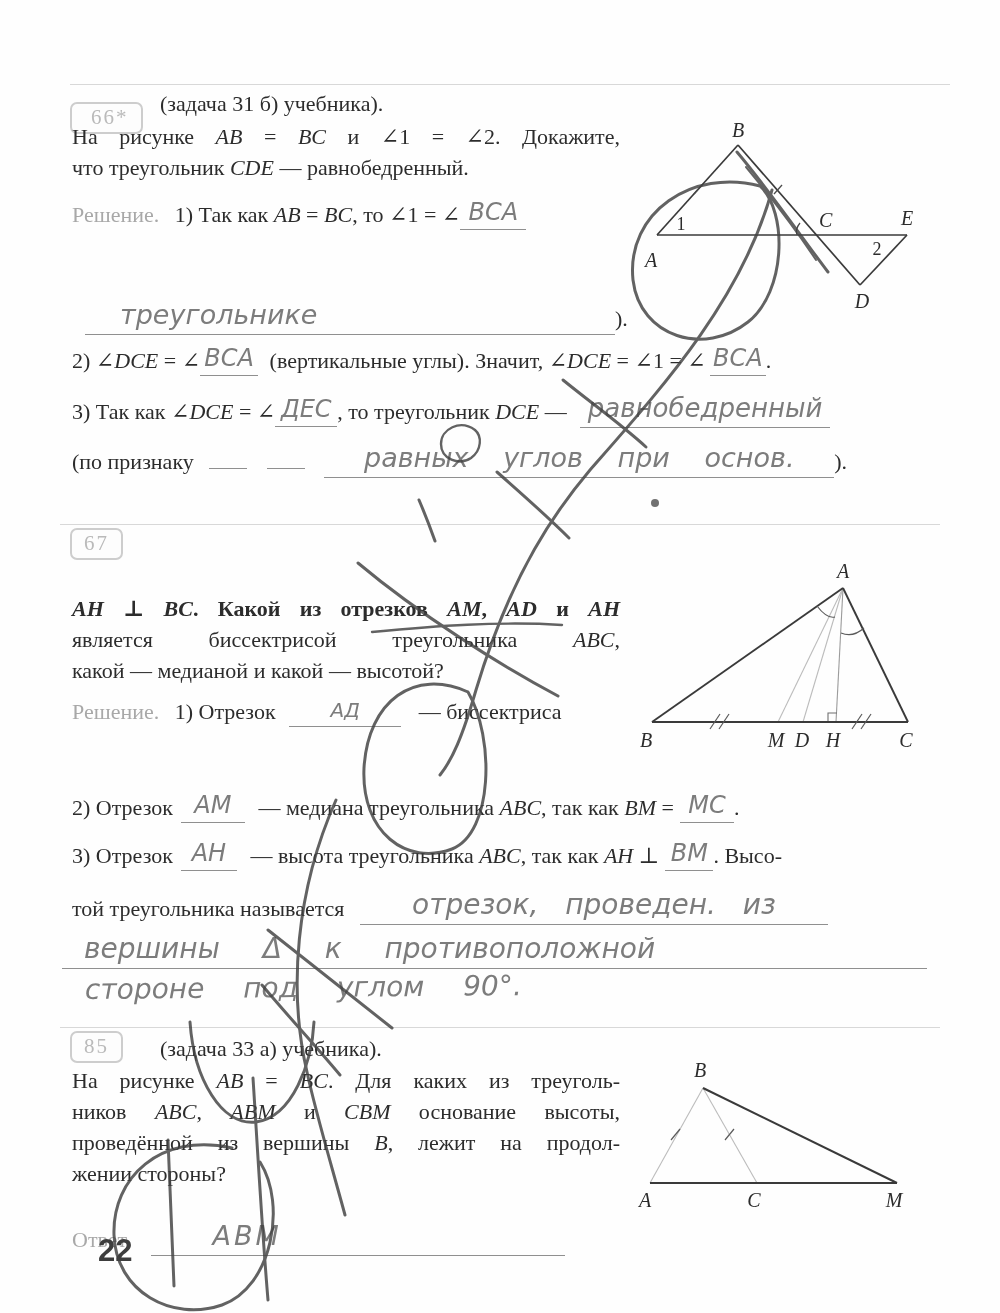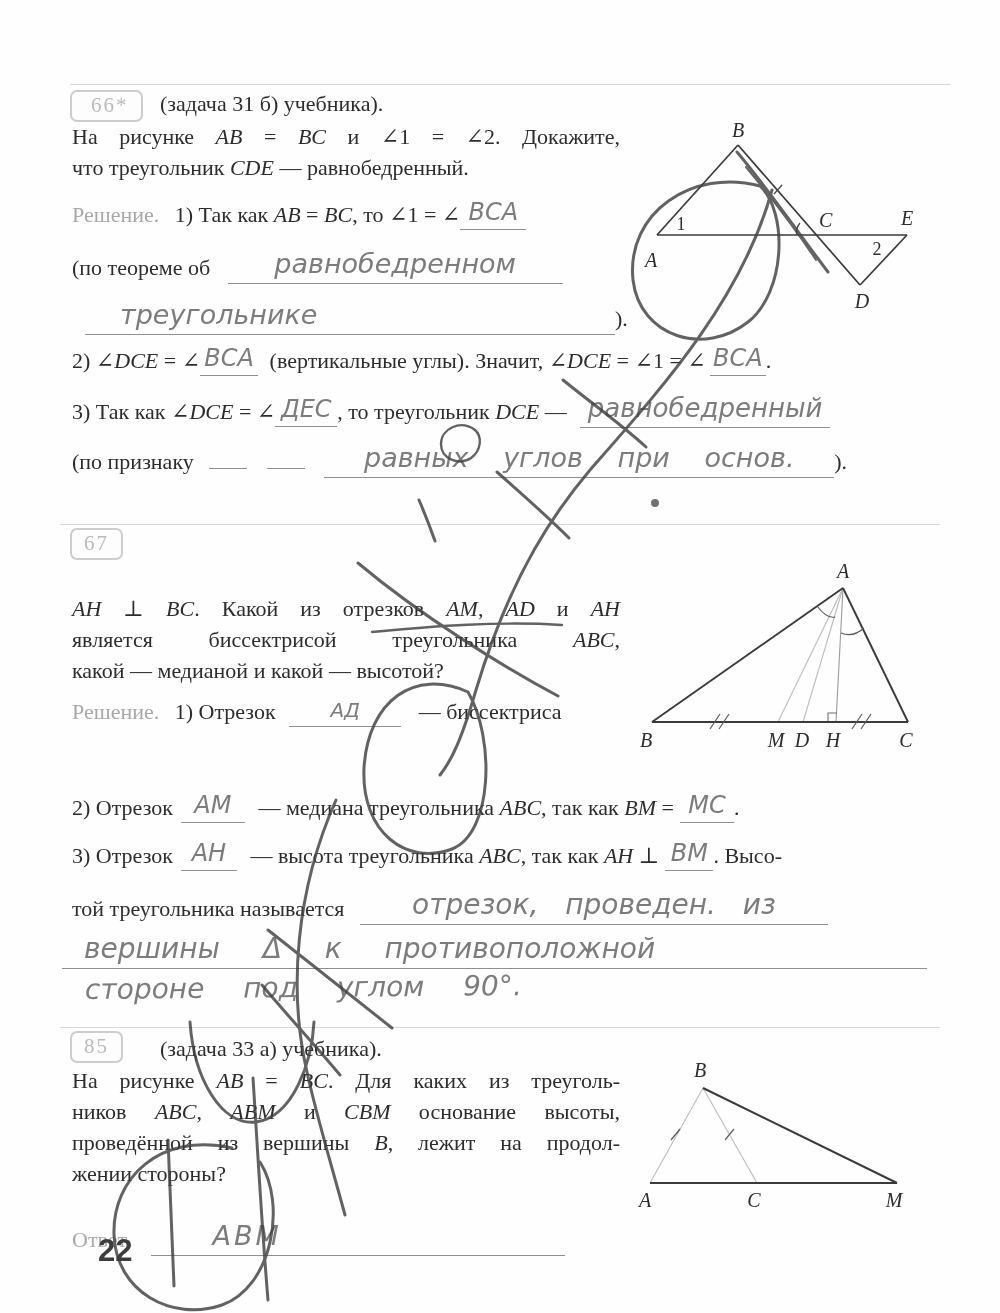--- a/index.html
+++ b/index.html
@@ -20,35 +20,31 @@
   svg text{font-family:"Liberation Serif","DejaVu Serif",serif;font-style:italic;font-size:20px;fill:#2c2c2c;}
   svg text.num{font-style:normal;font-size:18px;}
   .m i{font-style:italic;}
 </style>
 </head>
 <body>
 
 <div id="page">
 
   <div class="sep" style="left:70px;top:84px;width:880px;"></div>
-  <div class="badge" style="left:70px;top:90px;padding-left:19px;">66*</div>
+  <div class="badge" style="left:70px;top:102px;padding-left:19px;">66*</div>
   <div class="row" style="left:160px;top:90px;">(задача 31 б) учебника).</div>
 
   <div class="jline" style="left:72px;top:123px;"><span class="m autoital">На рисунке <i>AB</i> = <i>BC</i> и ∠1 = ∠2. Докажите,</span></div>
   <div class="row" style="left:72px;top:154px;"><span class="m autoital">что треугольник <i>CDE</i> — равнобедренный.</span></div>
 
   <div class="row" style="left:72px;top:199px;">
     <span class="graylbl seg">Решение.</span>
     <span class="m autoital seg" style="margin-left:10px;">1) Так как <i>AB</i> = <i>BC</i>, то ∠1 = ∠</span><span class="blank" style="width:66px;"><span class="hw">ВСА</span></span>
   </div>
 
-  <div class="row" style="left:72px;top:249px;">
-    <span class="m autoital seg">(по теореме об</span>
-    <span class="blank" style="width:335px;margin-left:12px;"><span class="hw" style="font-size:27px;">равнобедренном</span></span>
-  </div>
 
   <div class="row" style="left:85px;top:300px;">
     <span class="blank" style="width:495px;text-align:left;padding-left:35px;"><span class="hw" style="font-size:27px;">треугольнике</span></span><span class="seg">).</span>
   </div>
 
   <div class="row" style="left:72px;top:345px;">
     <span class="m autoital seg">2) ∠<i>DCE</i> = ∠</span><span class="blank" style="width:58px;"><span class="hw">ВСА</span></span>
     <span class="m autoital seg" style="margin-left:6px;">(вертикальные углы). Значит, ∠<i>DCE</i> = ∠1 = ∠</span><span class="blank" style="width:56px;margin-left:4px;"><span class="hw">ВСА</span></span><span class="seg">.</span>
   </div>
 
@@ -81,21 +77,21 @@
     <text x="204" y="132">C</text>
     <text x="292" y="130" text-anchor="middle">E</text>
     <text x="247" y="213" text-anchor="middle">D</text>
     <text class="num" x="66" y="135" text-anchor="middle">1</text>
     <text class="num" x="262" y="160" text-anchor="middle">2</text>
   </svg>
 
   <div class="sep" style="left:60px;top:524px;width:880px;"></div>
   <div class="badge" style="left:70px;top:528px;">67</div>
 
-  <div class="jline" style="left:72px;top:595px;"><span class="m autoital"><i>AH</i> ⊥ <i>BC</i>. Какой из отрезков <i>AM</i>, <i>AD</i> и <i>AH</i></span></div>
+  <div class="jline" style="left:72px;top:595px;font-weight:bold;"><span class="m autoital"><i>AH</i> ⊥ <i>BC</i>. Какой из отрезков <i>AM</i>, <i>AD</i> и <i>AH</i></span></div>
   <div class="jline" style="left:72px;top:626px;"><span class="m autoital">является биссектрисой треугольника <i>ABC</i>,</span></div>
   <div class="row" style="left:72px;top:657px;"><span class="m autoital">какой — медианой и какой — высотой?</span></div>
 
   <div class="row" style="left:72px;top:698px;">
     <span class="graylbl seg">Решение.</span>
     <span class="seg" style="margin-left:10px;">1) Отрезок</span>
     <span class="blank" style="width:112px;margin-left:8px;"><span class="hw" style="font-size:20px;">АД</span></span>
     <span class="seg" style="margin-left:12px;">— биссектриса</span>
   </div>
 

